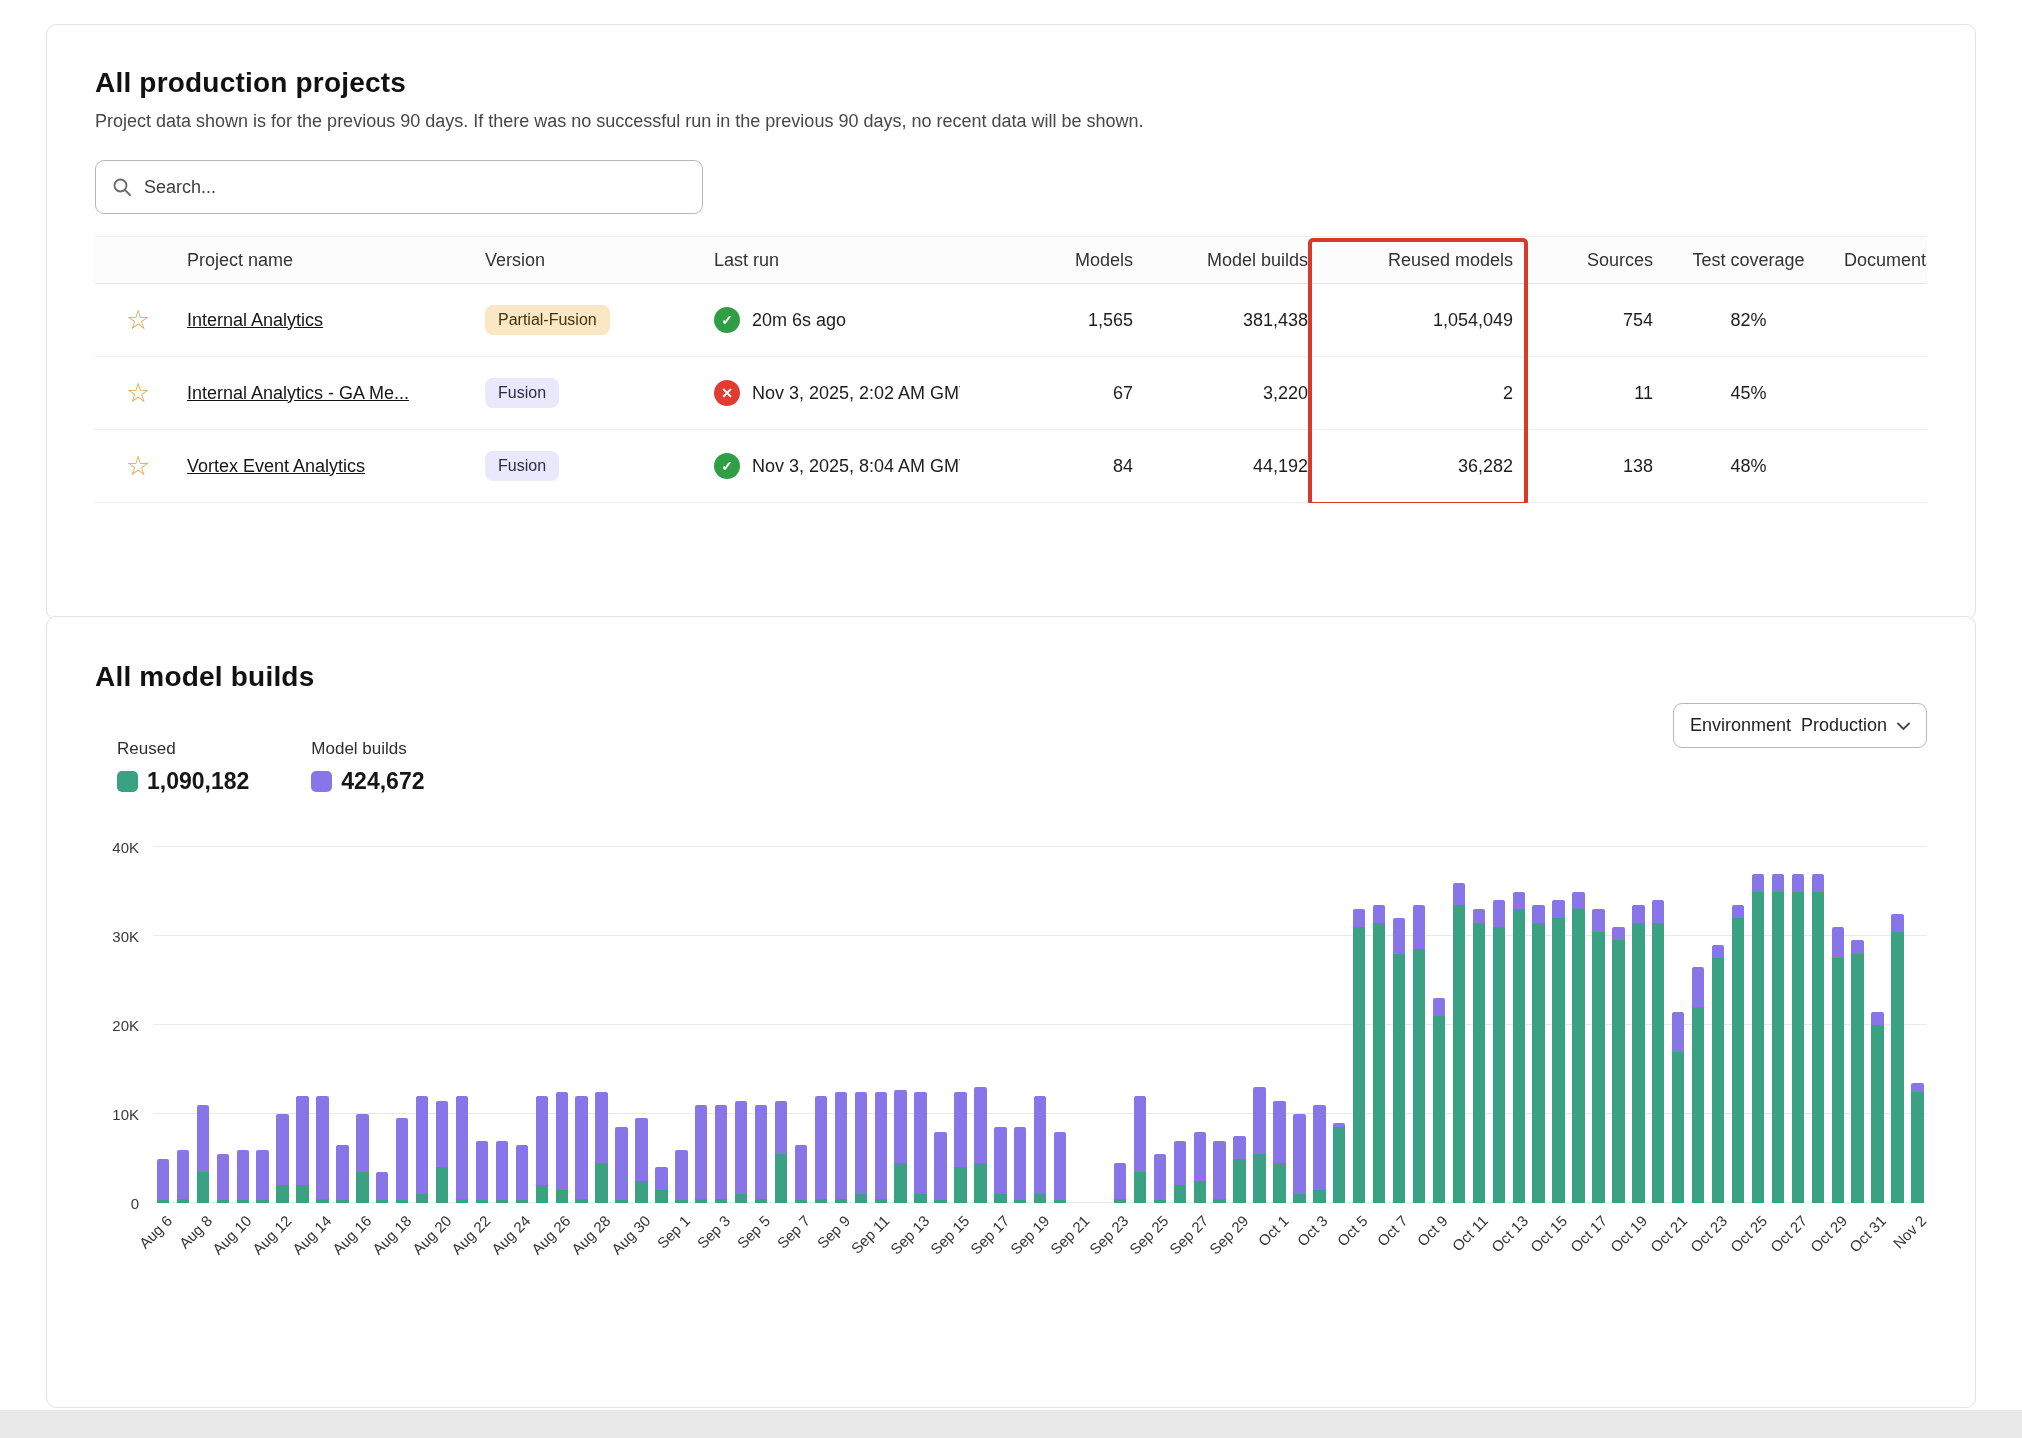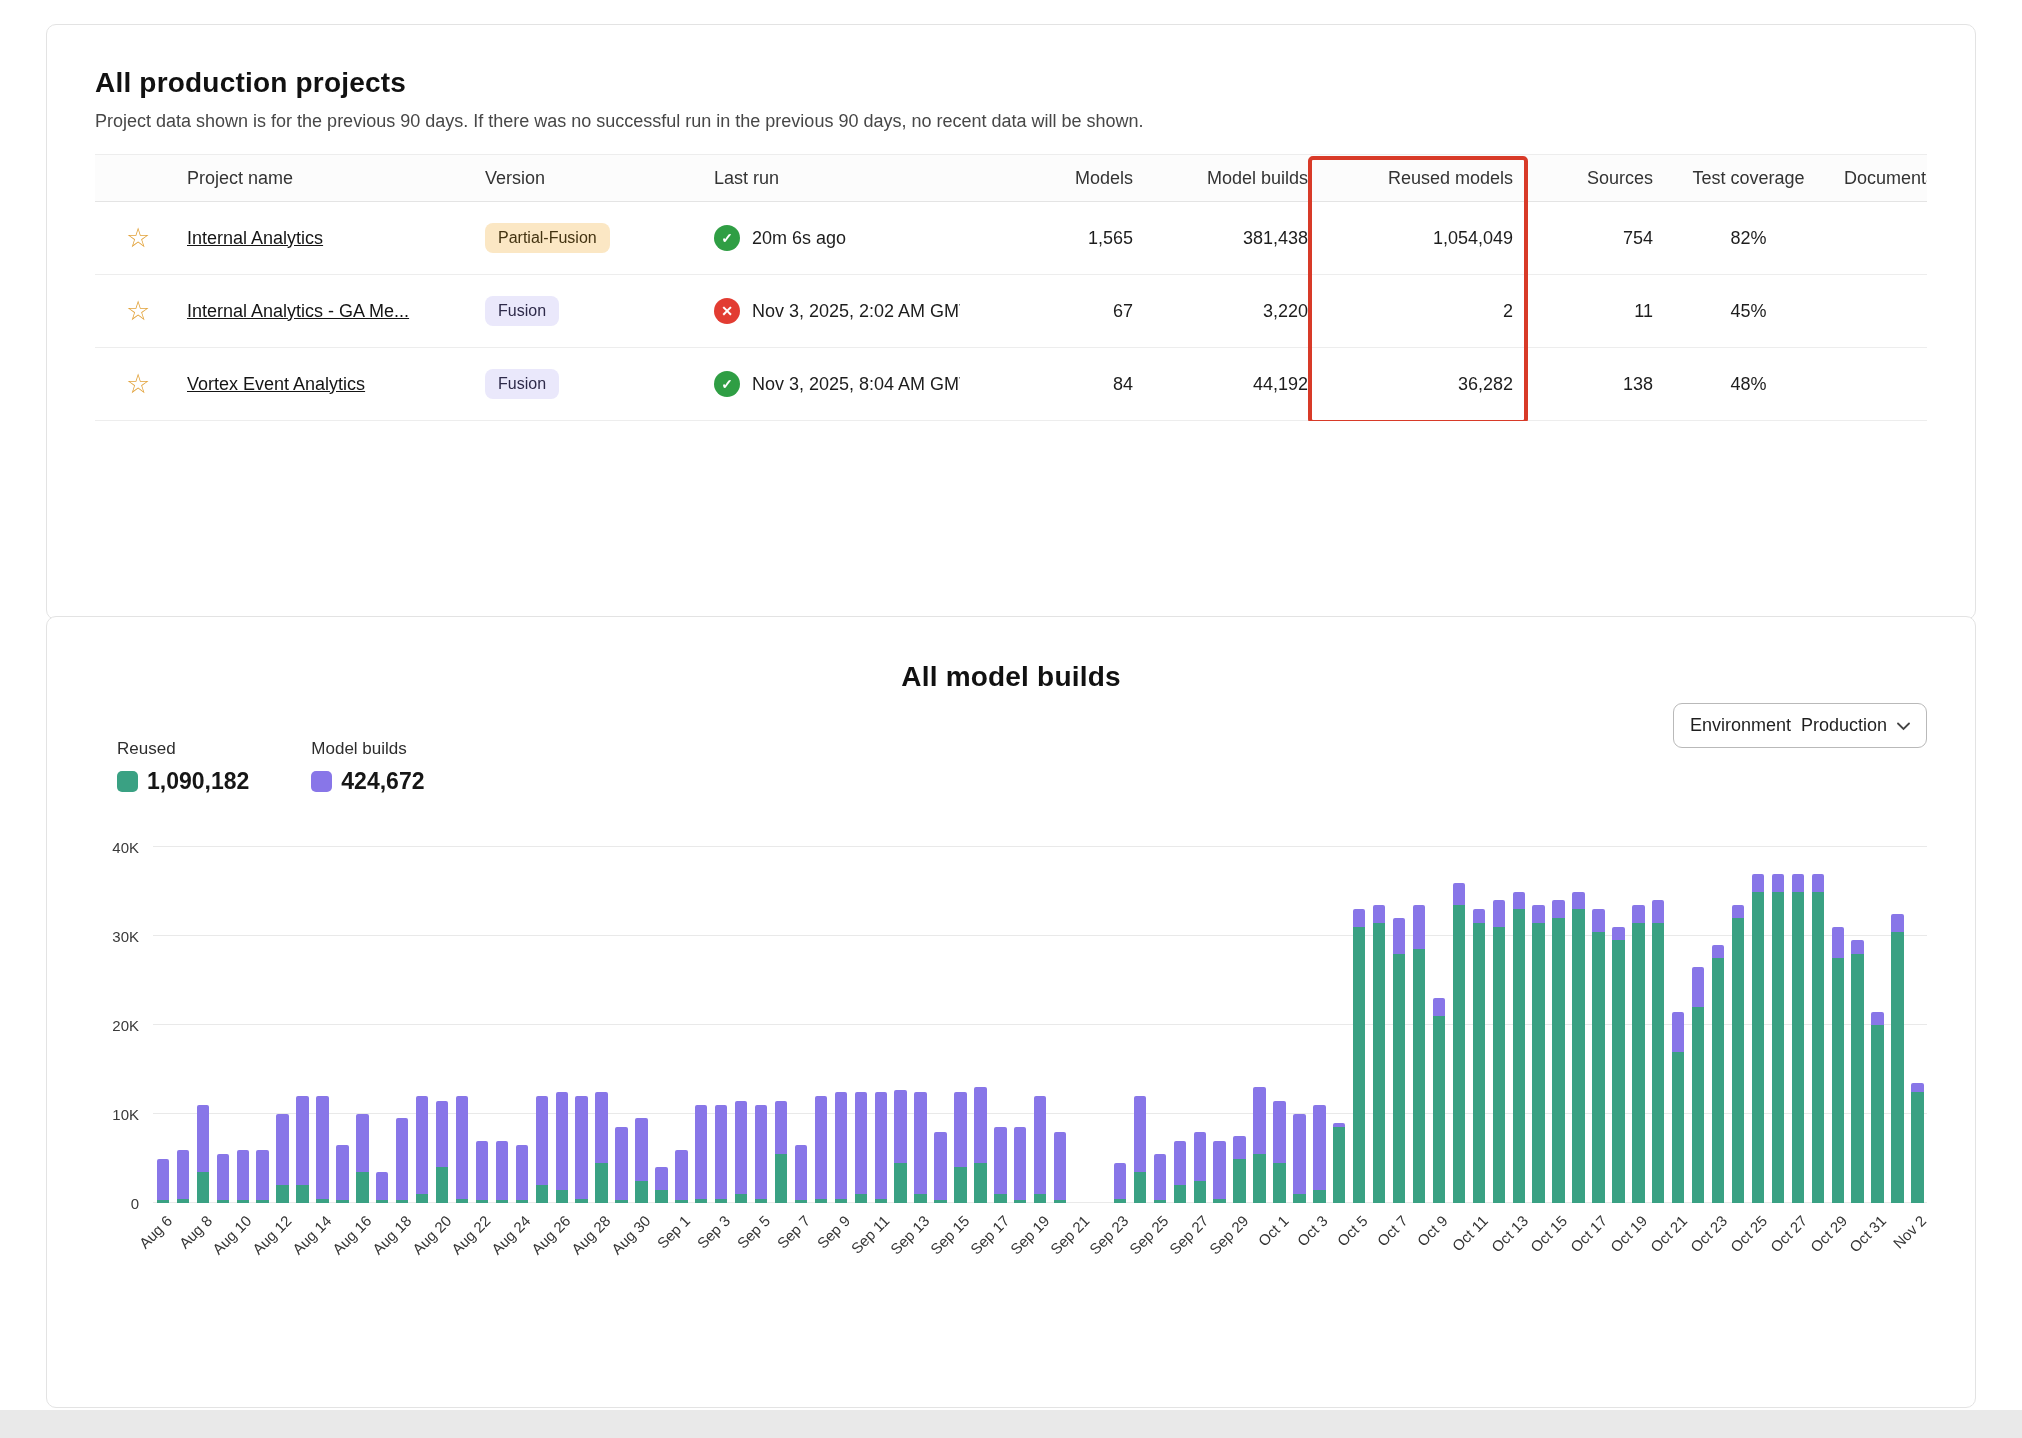--- a/index.html
+++ b/index.html
@@ -33,21 +33,21 @@
   .badge.partial { background:#fbe7c4; color:#433311; }
   .badge.fusion  { background:#eae8fb; color:#2e2a4a; }
   .lr { display:flex; align-items:center; gap:12px; }
   .sicon { width:26px; height:26px; border-radius:50%; color:#fff; font-size:14px; font-weight:700; display:flex; align-items:center; justify-content:center; flex:none; }
   .sicon.success { background:#2f9e44; }
   .sicon.error { background:#e23c32; }
   .lr-text { max-width:208px; overflow:hidden; white-space:nowrap; }
   #reused-highlight { position:absolute; left:1213px; top:2px; width:220px; height:268px; border:4px solid #d83a28; border-radius:5px; pointer-events:none; }
 
   
-  .bc-head { position:relative;text-align:center; }
+  .bc-head { position:relative; }
   .env-select { position:absolute; right:0; top:42px; display:flex; align-items:center; gap:10px; border:1px solid #b9b9b9; border-radius:9px; padding:11px 16px; font-size:18px; color:#1f1f1f; cursor:pointer; background:#fff; }
   .env-select .chev { font-size:14px; color:#444; }
 
   
   .legend { display:flex; gap:62px; margin-top:46px; margin-left:22px; }
   .lg-group { display:flex; flex-direction:column; gap:9px; }
   .lg-label { font-size:17px; color:#2e2e2e; }
   .lg-val-row { display:flex; align-items:center; gap:9px; }
   .lg-swatch { width:21px; height:21px; border-radius:5px; }
   .lg-value { font-size:23px; font-weight:700; color:#161616; }
@@ -67,20 +67,29 @@
 
   #bottom-strip { position:absolute; left:0; bottom:0; width:2022px; height:28px; background:#e9e9e9; }
 </style>
 </head>
 <body>
 
 <section class="card" id="projects-card">
   <h2 class="card-title">All production projects</h2>
   <p class="card-subtitle">Project data shown is for the previous 90 days. If there was no successful run in the previous 90 days, no recent data will be shown.</p>
 
+  <div class="search-box">
+    <span style="display:flex;">
+      <svg width="20" height="20" viewBox="0 0 20 20" fill="none">
+          <circle cx="8.5" cy="8.5" r="6" stroke="#6a6a6a" stroke-width="1.8"></circle>
+          <line x1="13" y1="13" x2="18" y2="18" stroke="#6a6a6a" stroke-width="1.8" stroke-linecap="round"></line>
+        </svg>
+    </span>
+    <input type="text" placeholder="Search..." style="">
+  </div>
 
   <div class="tbl-wrap">
     <div class="trow thead">
       <div class="cell"></div>
       <div class="cell">Project name</div>
       <div class="cell">Version</div>
       <div class="cell">Last run</div>
       <div class="cell num">Models</div>
       <div class="cell num">Model builds</div>
       <div class="cell num">Reused models</div>

